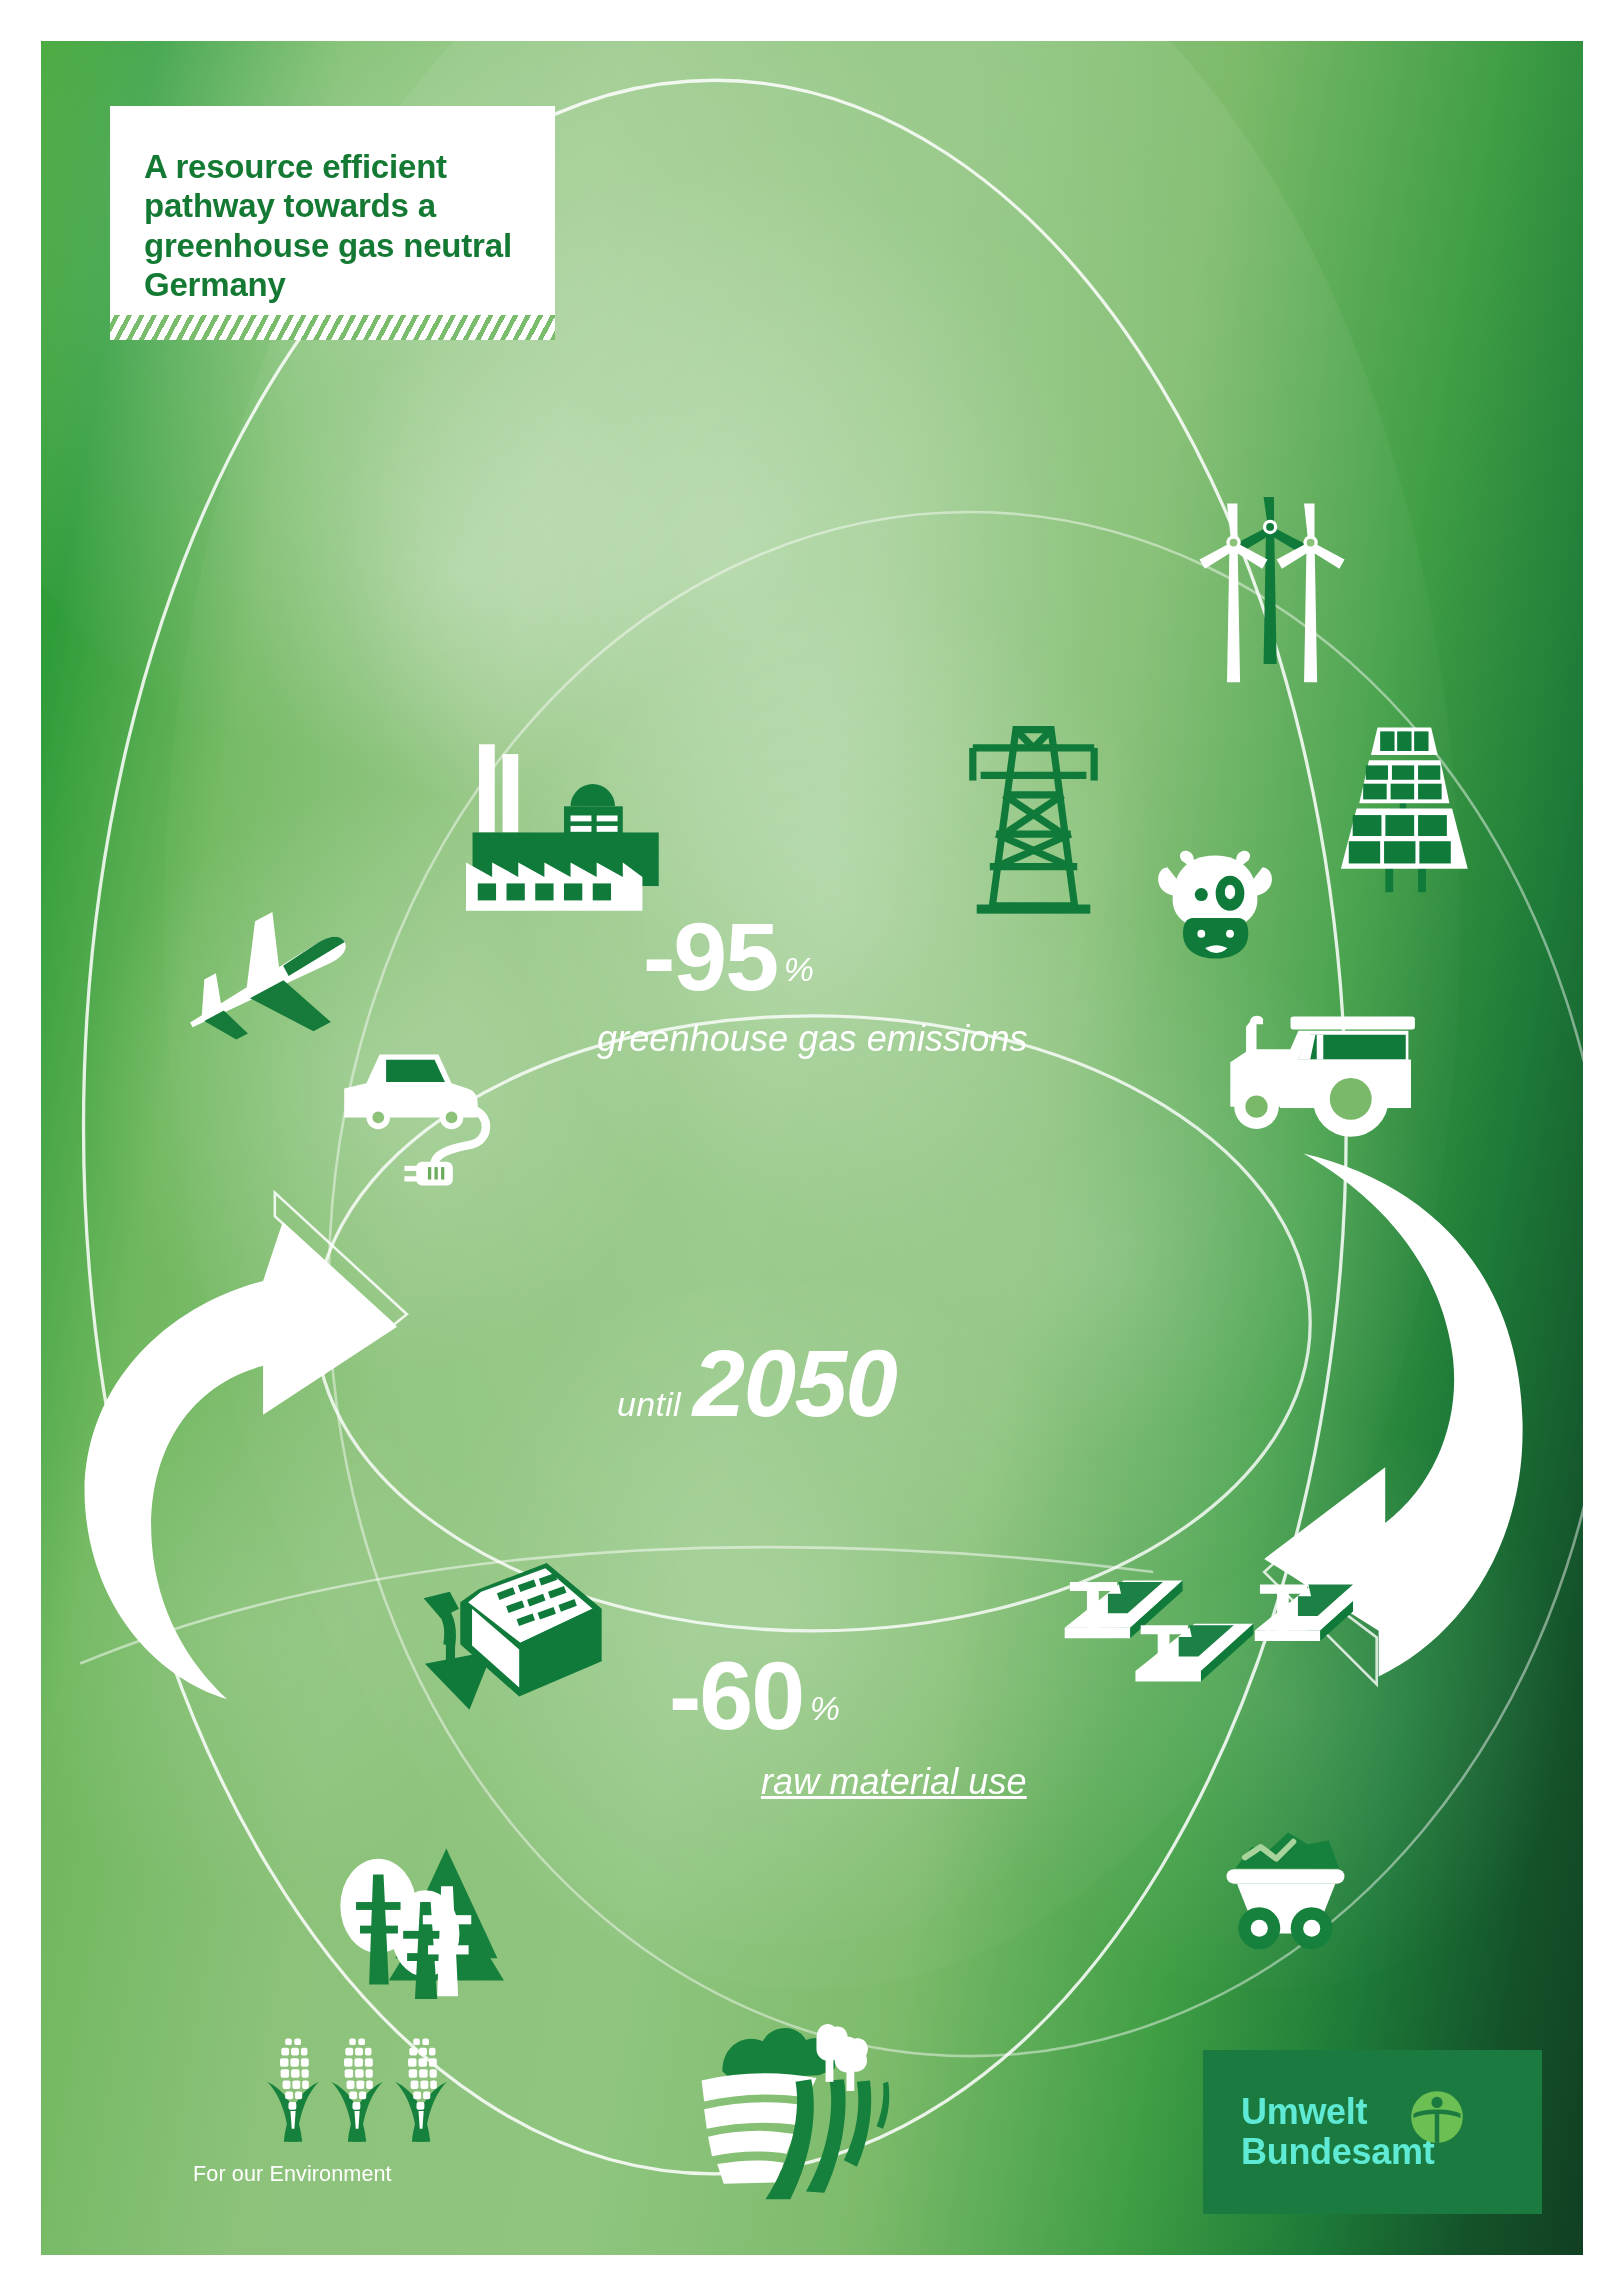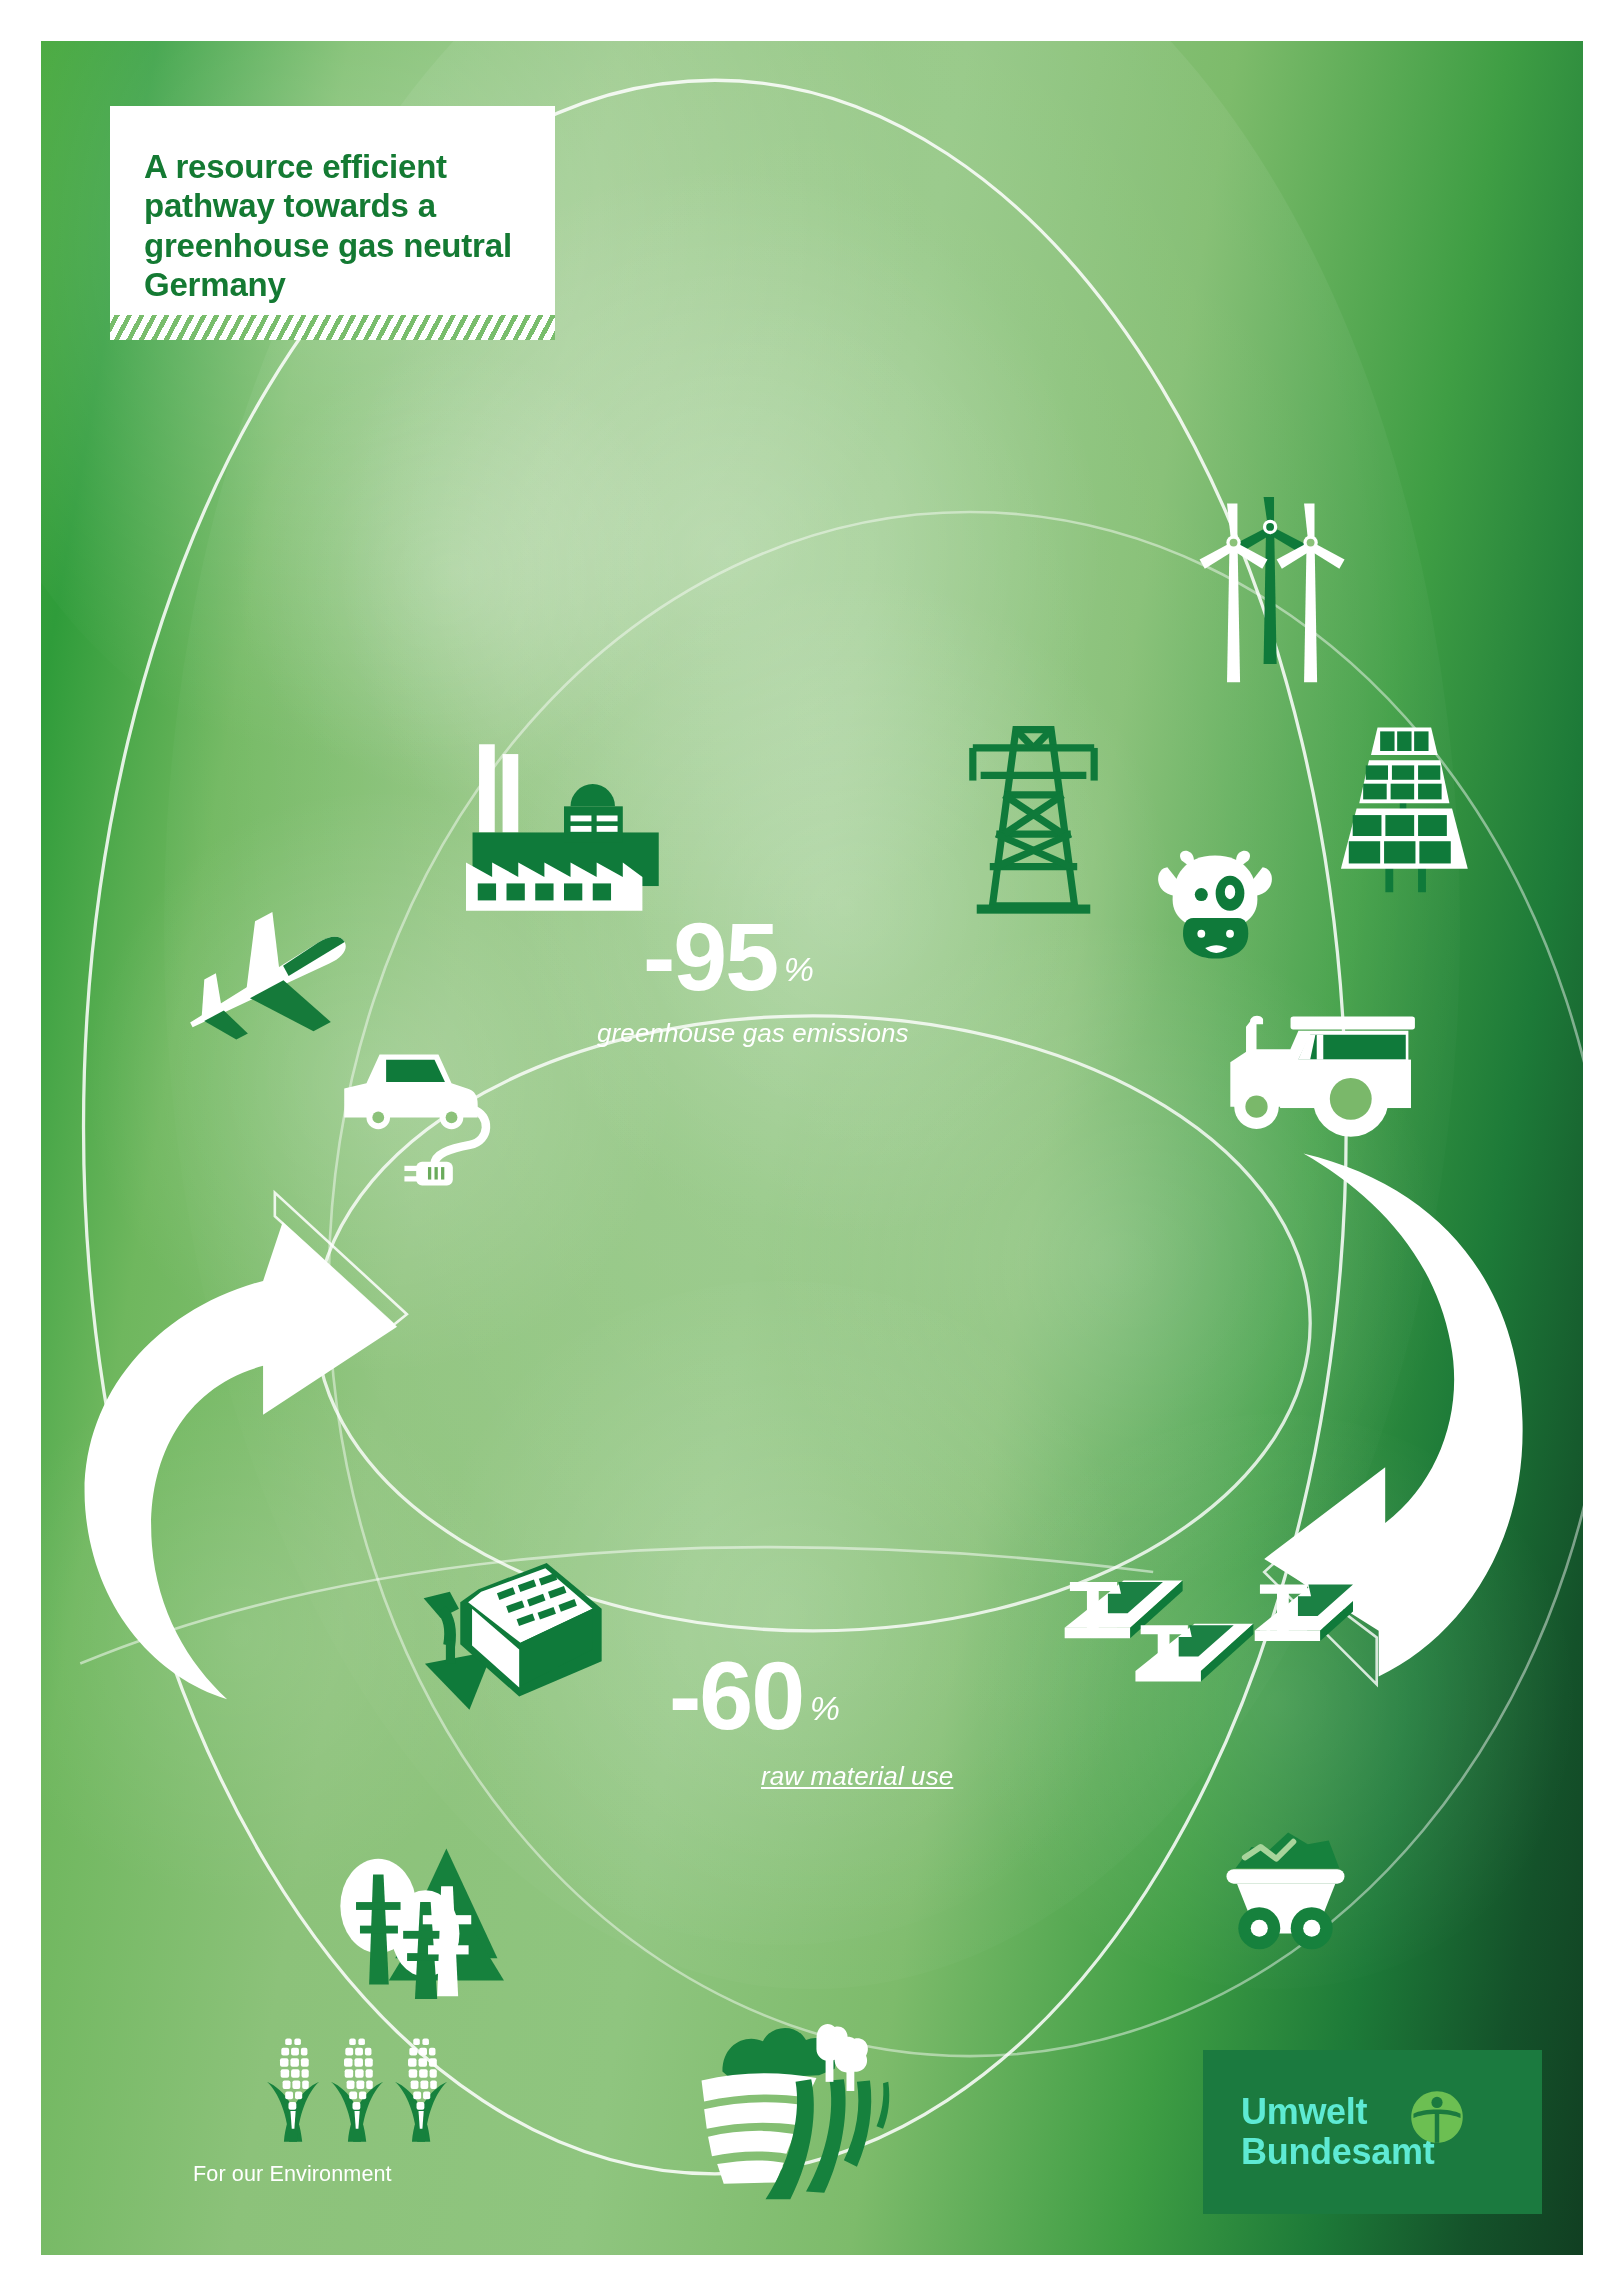--- a/index.html
+++ b/index.html
@@ -106,21 +106,21 @@
     letter-spacing: -2px;
   }
   .stat-pct {
     font-size: 34px;
     font-style: italic;
     font-weight: normal;
     margin-left: 6.5px;
     vertical-align: 9.2px;
   }
   .stat-label {
-    font-size: 26px;
+    font-size: 36px;
     font-style: italic;
     letter-spacing: 0.1px;
   }
 
   #stat-ghg { left: 602px; top: 867px; }
   #stat-ghg .stat-label { margin-left: -46px; margin-top: 13px; }
 
   #stat-raw { left: 628px; top: 1606px; }
   #stat-raw .stat-label { margin-left: 92px; margin-top: 17px; text-decoration: underline; }
 
@@ -564,20 +564,24 @@
     <circle cx="146" cy="168" r="13" fill="#ffffff"></circle>
   </svg>
 
   <div class="stat" id="stat-ghg">
     <div>
       <span class="stat-num">-95</span><span class="stat-pct">%</span>
     </div>
     <div class="stat-label">greenhouse gas emissions</div>
   </div>
 
+  <div id="stat-year">
+    <span id="year-prefix">until</span>
+    <span id="year-value">2050</span>
+  </div>
 
   <div class="stat" id="stat-raw">
     <div>
       <span class="stat-num">-60</span><span class="stat-pct">%</span>
     </div>
     <div class="stat-label">raw material use</div>
   </div>
 
   <div id="tagline">For our Environment</div>
 

